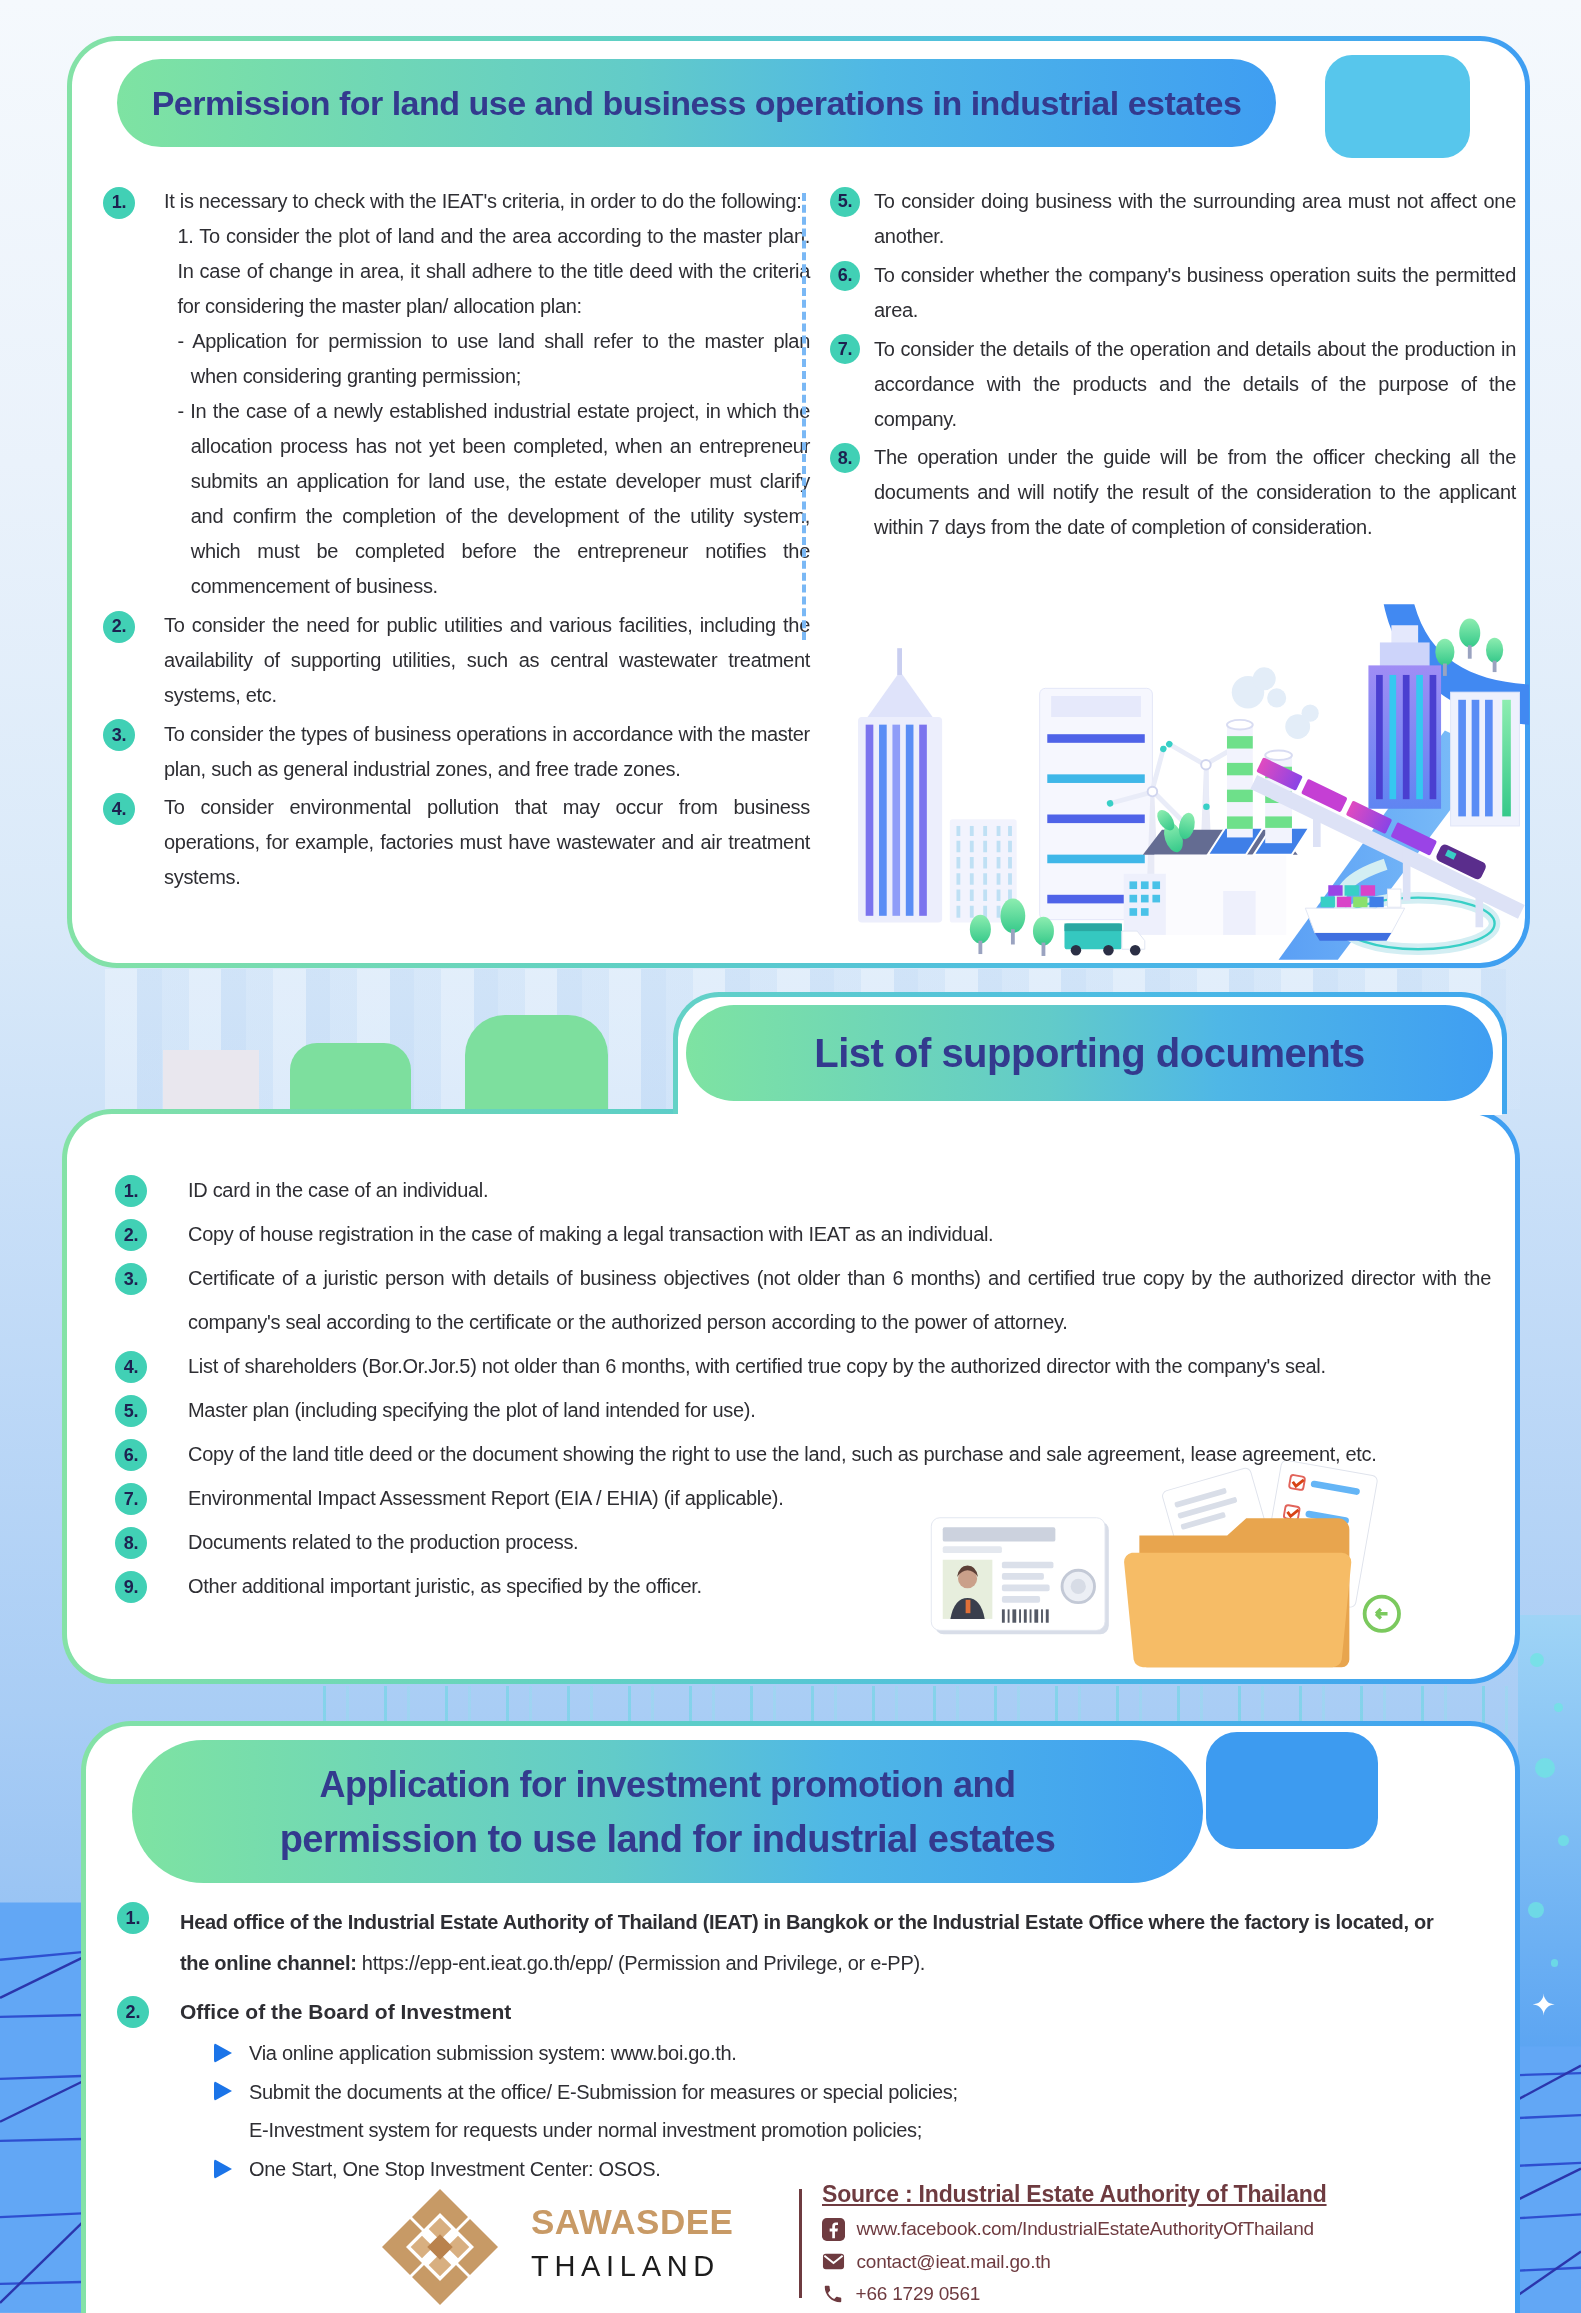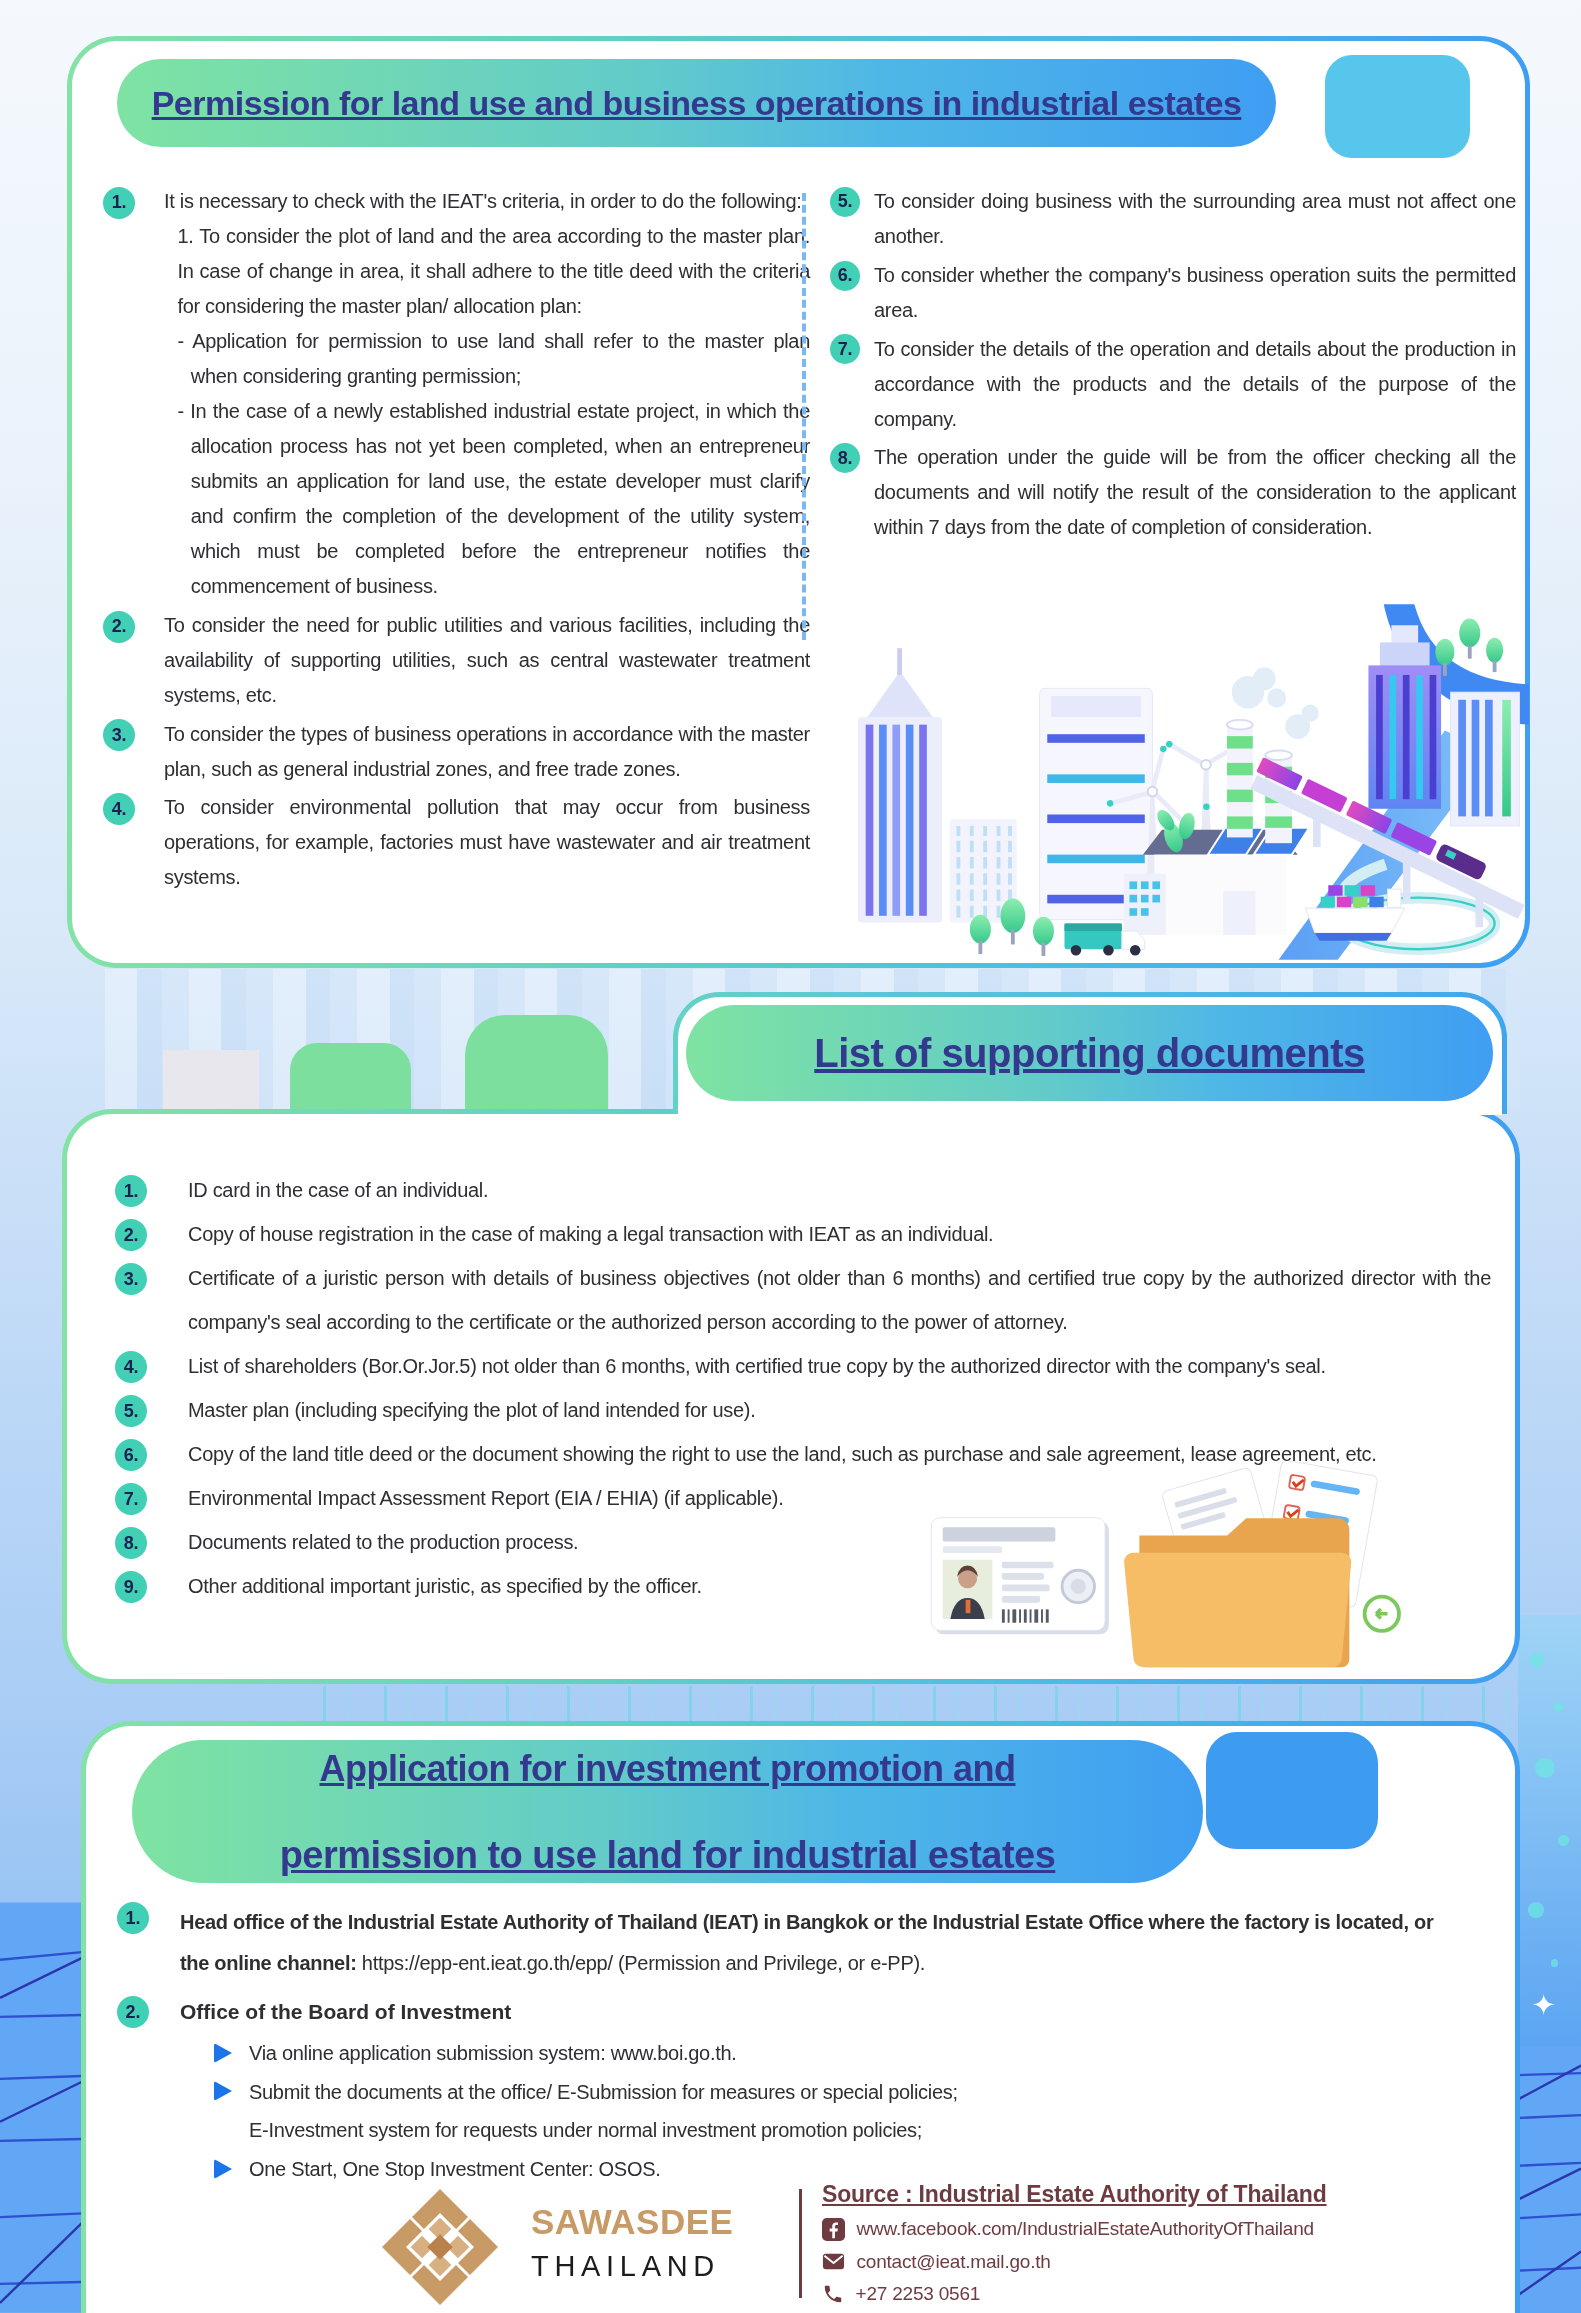--- a/index.html
+++ b/index.html
@@ -4,21 +4,21 @@
 <style>
   html,body{margin:0;padding:0;}
   body{font-family:"Liberation Sans",sans-serif;}
   #page{position:relative;width:1581px;height:2313px;overflow:hidden;
     background:linear-gradient(180deg,#f5f9fd 0%,#eaf2fb 20%,#d9e9f9 40%,#c0daf7 58%,#a9cdf5 74%,#8fbef3 88%,#7db2f1 100%);}
   .abs{position:absolute;}
   
   .panel-wrap{background:linear-gradient(90deg,#84e2a6 0%,#5fd0c4 38%,#4cbbe4 68%,#3f9ef2 100%);border-radius:50px;padding:4.8px;box-sizing:border-box;}
   .panel-in{background:#ffffff;border-radius:45px;width:100%;height:100%;box-sizing:border-box;}
   .pill{background:linear-gradient(90deg,#7ee3a2 0%,#62cbc9 45%,#4fb7e6 66%,#3f9ef2 100%);display:flex;flex-direction:column;align-items:center;justify-content:center;}
-  .pill h1,.pill h2{margin:16px;color:#333a8e;letter-spacing:-0.5px;font-family:"Liberation Sans",sans-serif;text-decoration:underline;}
+  .pill h1,.pill h2{margin:0;color:#333a8e;letter-spacing:-0.5px;font-family:"Liberation Sans",sans-serif;}
   .tab{border-radius:27px;}
   
   .num-badge{width:32px;height:32px;border-radius:50%;background:#41d0b5;color:#1d2150;font-weight:bold;font-size:18px;display:flex;align-items:center;justify-content:center;flex:0 0 auto;}
   .col{font-size:20px;line-height:35px;color:#2e2e33;letter-spacing:-0.3px;}
   .item{display:grid;grid-template-columns:61px 1fr;}
   .item .num-badge{margin-top:2.9px;}
   .j{text-align:justify;}
   .sub{margin-left:13.4px;}
   .hang{padding-left:13.4px;text-indent:-13.4px;}
   .doc-item{display:grid;grid-template-columns:73px 1fr;font-size:20px;line-height:44px;color:#2e2e33;letter-spacing:-0.3px;}
@@ -564,18 +564,18 @@
       <svg width="23" height="23" viewBox="0 0 24 24">
         <rect x="1" y="4" width="22" height="16" rx="3" fill="#6e3b40"></rect>
         <path d="M2.5 6 L12 13.5 L21.5 6" stroke="#ffffff" stroke-width="2" fill="none"></path>
       </svg>
       <span>contact@ieat.mail.go.th</span>
     </div>
     <div class="contact-row">
       <svg width="22" height="22" viewBox="0 0 24 24">
         <path d="M6.6 10.8c1.5 2.9 3.8 5.2 6.7 6.7l2.2-2.2c.3-.3.7-.4 1-.2 1.1.4 2.3.6 3.5.6.6 0 1 .4 1 1V20c0 .6-.4 1-1 1C10.6 21 3 13.4 3 4c0-.6.4-1 1-1h3.3c.6 0 1 .4 1 1 0 1.2.2 2.4.6 3.5.1.3 0 .7-.2 1l-2.1 2.3z" fill="#6e3b40"></path>
       </svg>
-      <span>+27 2253 0561</span>
+      <span>+66 1729 0561</span>
     </div>
   </div>
 
 </div>
 
 
 </body></html>

